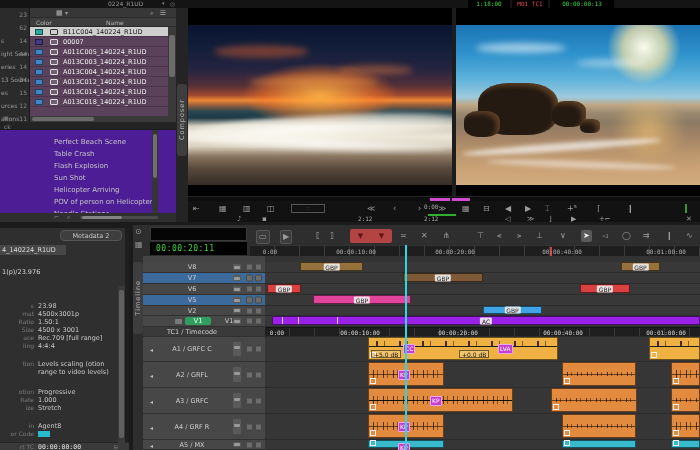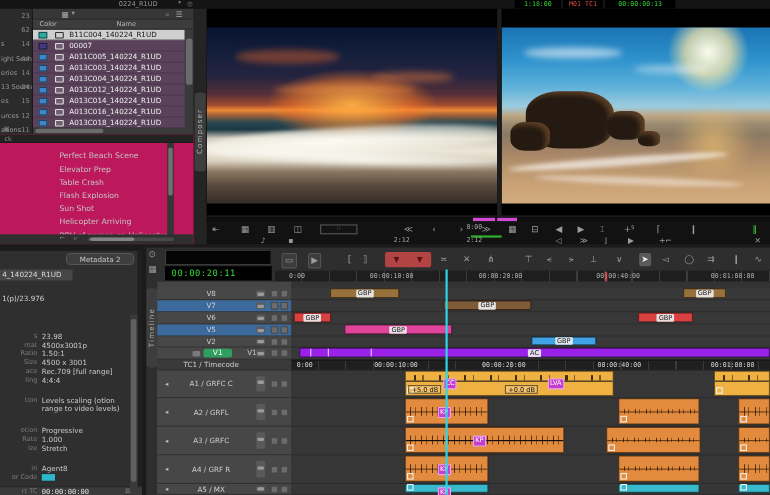--- a/index.html
+++ b/index.html
@@ -46,21 +46,21 @@
   #bin-hscroll{position:absolute;left:0;top:108px;width:146px;height:6px;background:#3a3a3a}
   #bin-hscroll .thumb{position:absolute;left:2px;top:1px;width:62px;height:4px;background:#6b6b6b;border-radius:2px}
 
   
   #composer-tabstrip{position:absolute;left:176px;top:8px;width:12px;height:214px;background:#242424}
   #composer-tab{position:absolute;left:1px;top:76px;width:10px;height:72px;background:#3e3e3e;border-radius:3px;
     display:flex;align-items:center;justify-content:center}
   #composer-tab span{writing-mode:vertical-rl;transform:rotate(180deg);font-size:6.5px;color:#b8b8b8;letter-spacing:1px}
 
   
-  #scene-panel{position:absolute;left:0;top:122px;width:176px;height:100px;background:#be185d;overflow:hidden}
+  #scene-panel{position:absolute;left:0;top:122px;width:176px;height:100px;background:#4c1d95;overflow:hidden}
   #scene-divider{position:absolute;left:0;top:0;width:176px;height:8px;background:#232323;border-bottom:1px solid #1c1c1c;font-size:6px;color:#888}
   #scene-divider span{position:absolute;left:4px;top:1px}
   #scene-list{position:absolute;left:0;top:14px;width:150px}
   .scene-item{position:relative;height:12px;line-height:12px;padding-left:54px;font-size:7px;color:#c4c4c4;white-space:nowrap}
   #scene-vscroll{position:absolute;right:18px;top:8px;width:6px;height:84px;background:#353535}
   #scene-vscroll .thumb{position:absolute;left:1px;top:4px;width:4px;height:44px;background:#707070;border-radius:2px}
   #scene-foot{position:absolute;left:0;bottom:0;width:176px;height:9px;background:#2f2f2f}
   #sf-i1{position:absolute;left:54px;top:0;font-size:6px;color:#999}
   #sf-i2{position:absolute;left:67px;top:0;font-size:6px;color:#999}
   #sf-slider{position:absolute;left:80px;top:3px;width:78px;height:3px;background:#4a4a4a;border-radius:2px}
@@ -300,25 +300,20 @@
           <div class="bname">A013C012_140224_R1UD</div>
         </div>
         <div class="bin-row">
           <div class="chip" style="background: rgb(63, 134, 200);"></div>
           <div class="clipico"></div>
           <div class="bname">A013C014_140224_R1UD</div>
         </div>
         <div class="bin-row">
           <div class="chip" style="background: rgb(63, 134, 200);"></div>
           <div class="clipico"></div>
-          <div class="bname">A013C016_140224_R1UD</div>
-        </div>
-        <div class="bin-row">
-          <div class="chip" style="background: rgb(63, 134, 200);"></div>
-          <div class="clipico"></div>
           <div class="bname">A013C018_140224_R1UD</div>
         </div>
       </div>
     <div id="bin-vscroll">
         <div class="thumb"></div>
       </div>
     <div id="bin-hscroll">
         <div class="thumb"></div>
       </div>
   </div>
@@ -328,21 +323,20 @@
         <span>Composer</span>
       </div>
   </div>
 
   <div id="scene-panel">
     <div id="scene-divider">
         <span>ck</span>
       </div>
     <div id="scene-list">
         <div class="scene-item">Perfect Beach Scene</div>
-        <div class="scene-item">Elevator Prep</div>
         <div class="scene-item">Table Crash</div>
         <div class="scene-item">Flash Explosion</div>
         <div class="scene-item">Sun Shot</div>
         <div class="scene-item">Helicopter Arriving</div>
         <div class="scene-item">POV of person on Helicopter</div>
         <div class="scene-item">Needle Stations</div>
       </div>
     <div id="scene-vscroll">
         <div class="thumb"></div>
       </div>

